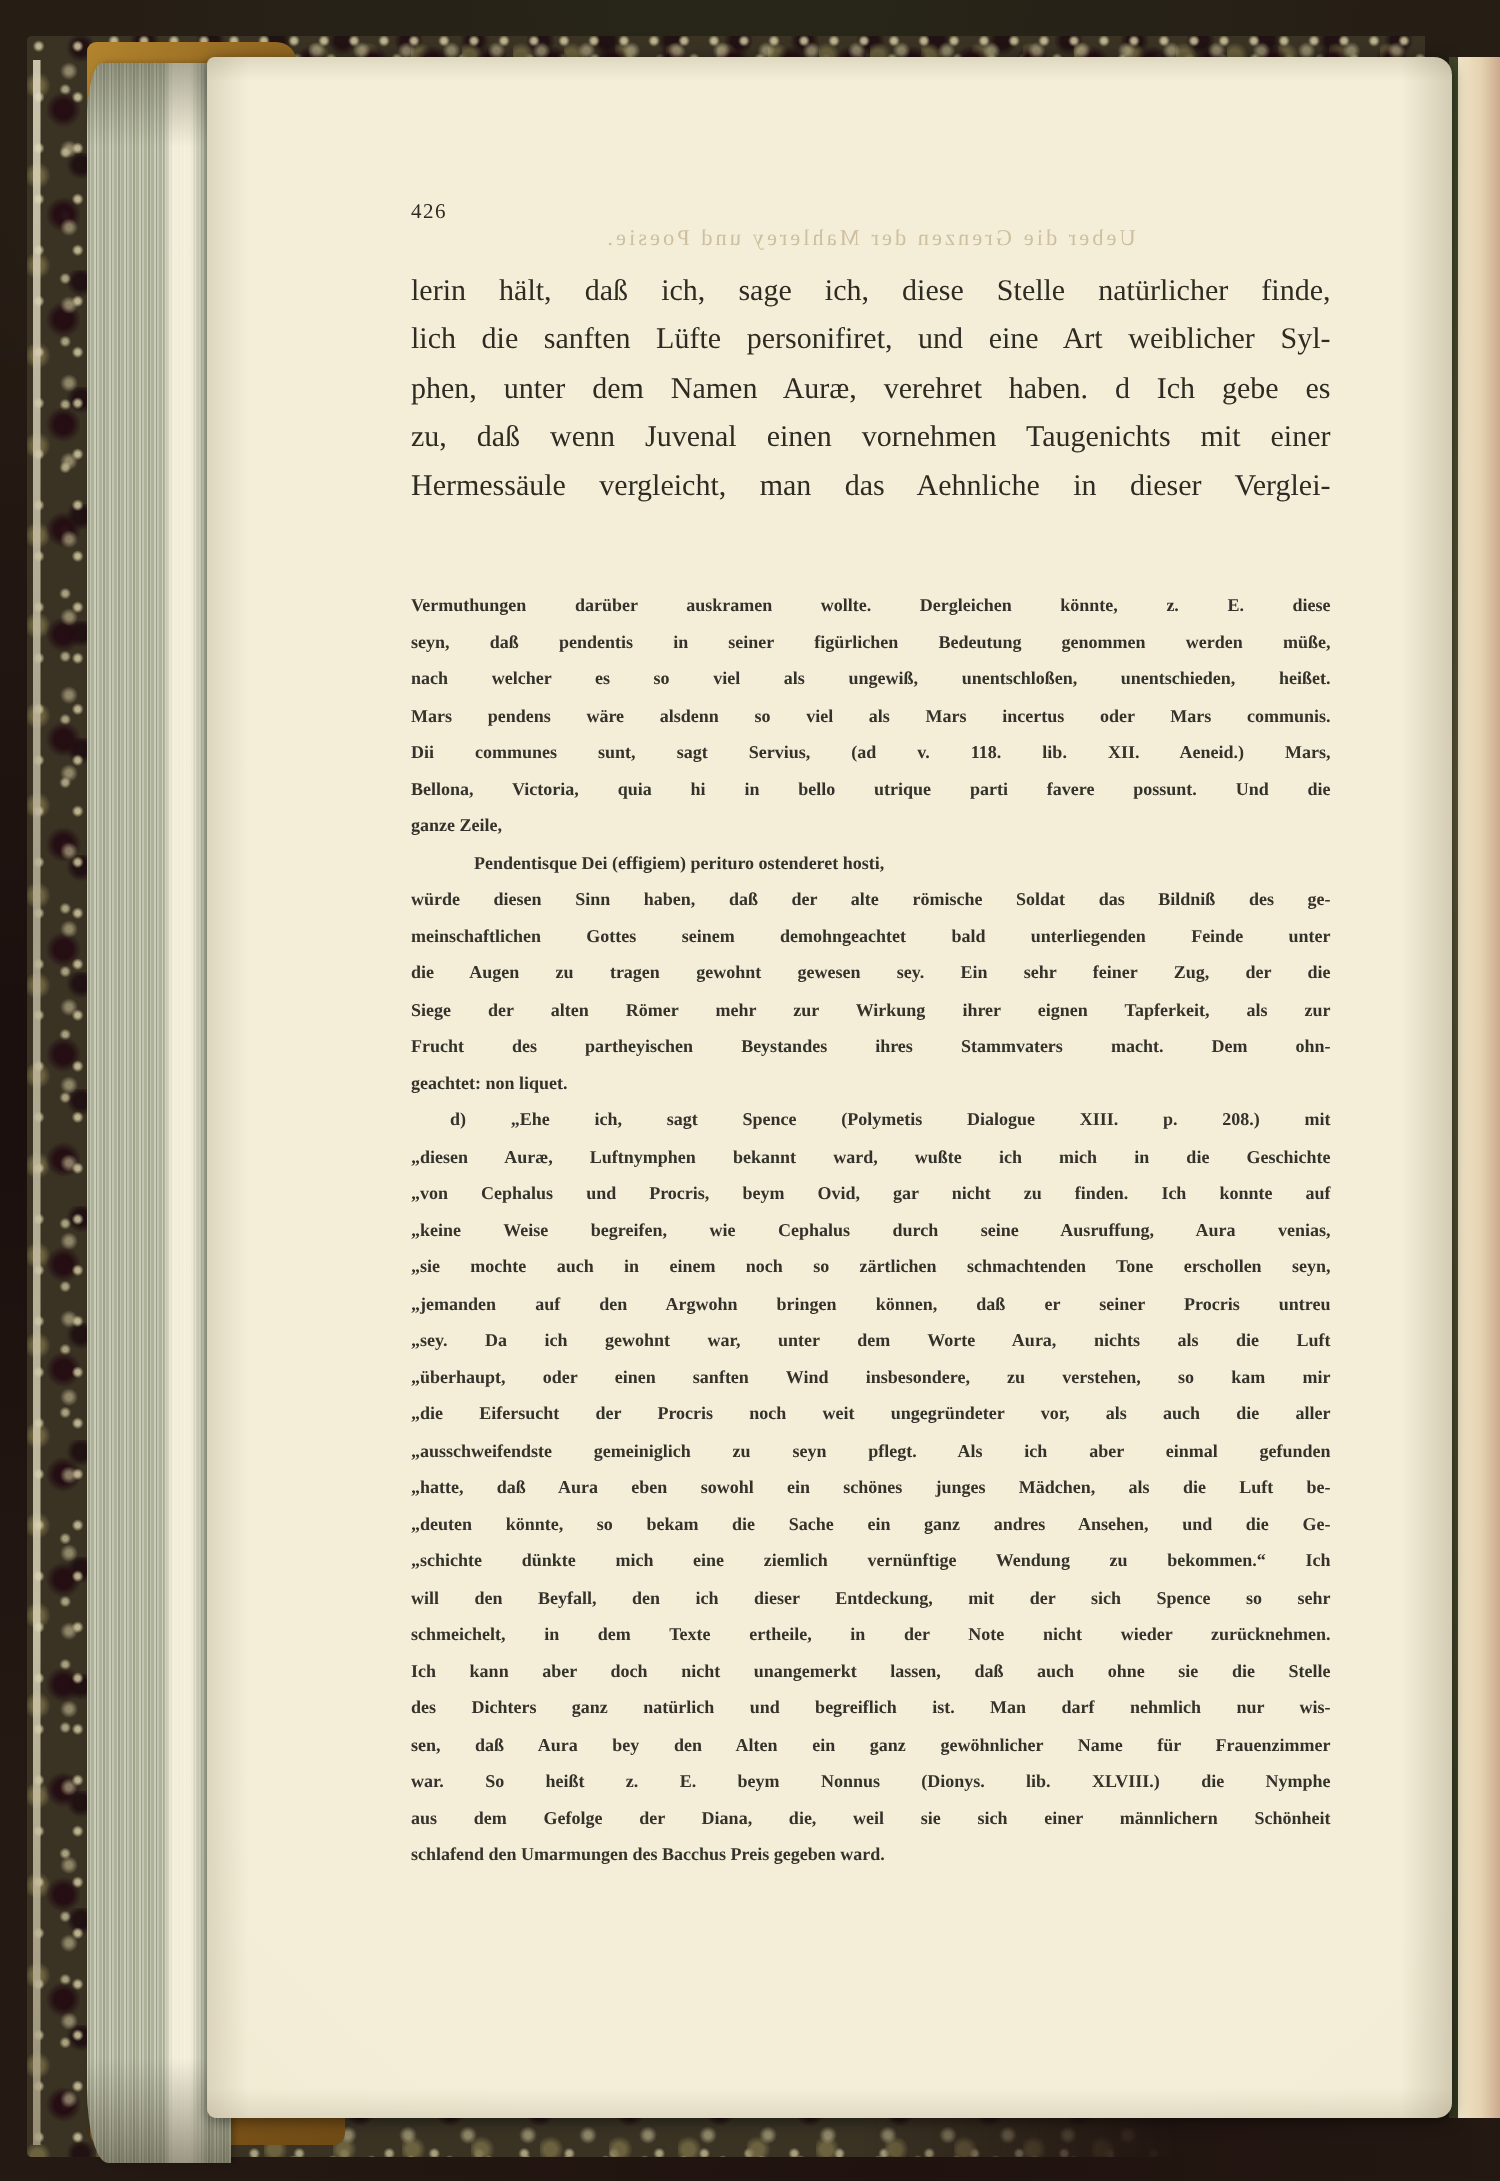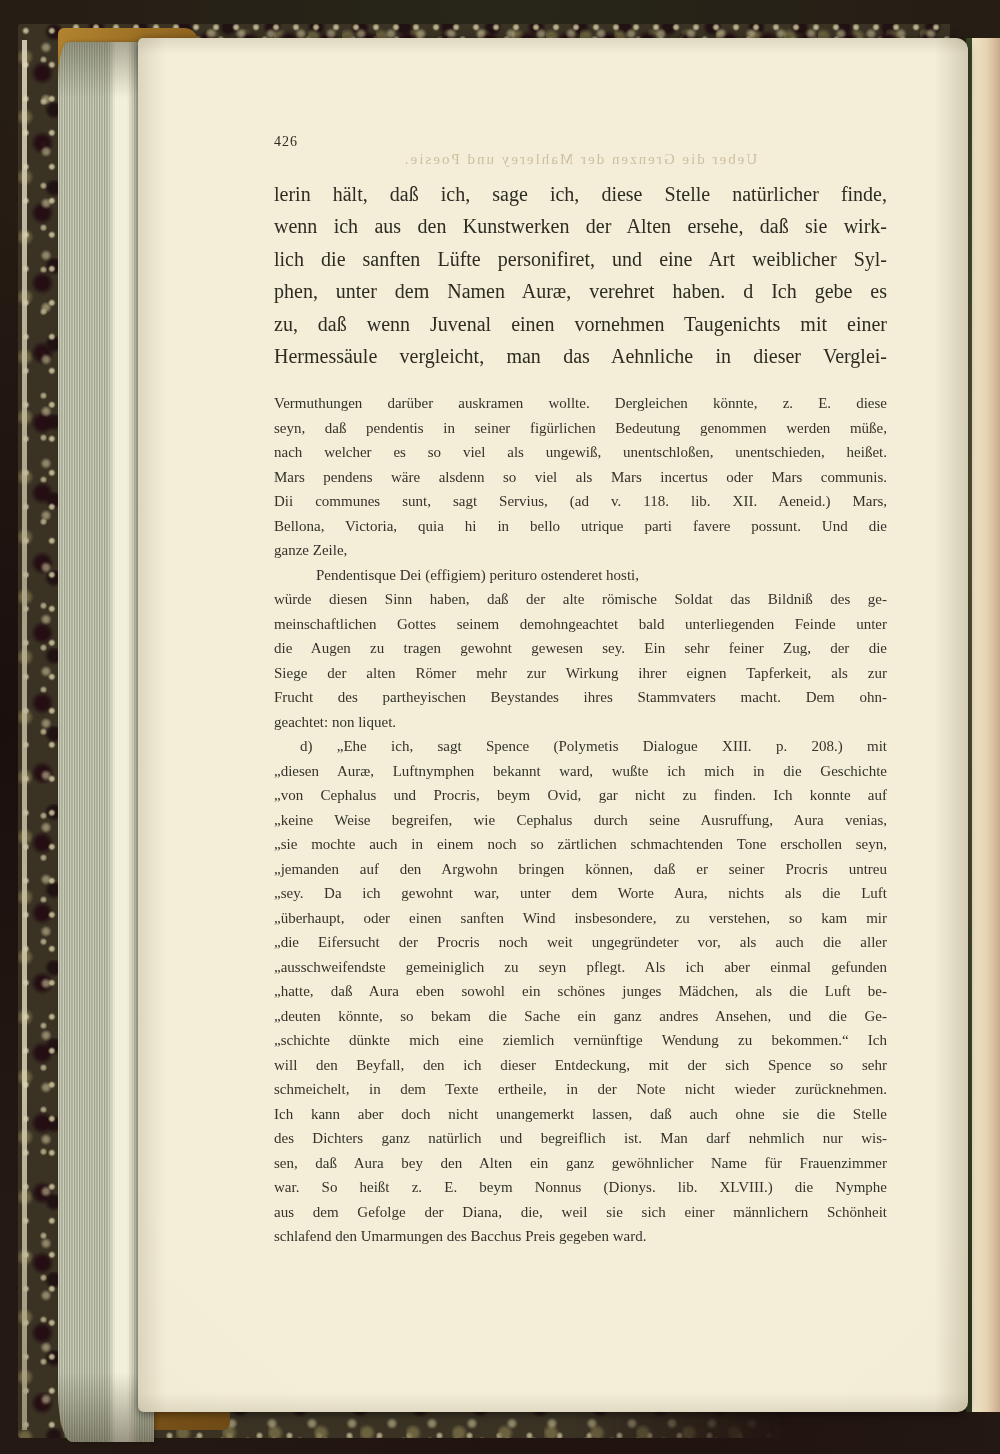--- a/index.html
+++ b/index.html
@@ -61,21 +61,21 @@
   .gutter{position:absolute;left:966px;top:38px;width:6px;height:1374px;
     background:linear-gradient(180deg,#3d4628 0%,#5a5538 35%,#46482c 70%,#33391f 100%);}
   .facing-edge{position:absolute;left:972px;top:38px;width:28px;height:1374px;
     background:linear-gradient(90deg,#f0e5c8 0%,#e5d2b1 55%,#cbaa8b 100%);}
   
   .pagenum{position:absolute;left:136px;top:96px;font-size:14px;letter-spacing:1px;}
   .header{position:absolute;left:136px;top:95px;width:612px;text-align:center;font-size:21px;letter-spacing:1.5px;}
   .ghost{position:absolute;left:136px;top:113px;width:612px;text-align:center;font-size:15px;
     color:rgba(150,126,82,.42);transform:scaleX(-1);letter-spacing:2px;filter:blur(.4px);}
   .main-text{position:absolute;left:136px;top:140px;width:613px;font-size:20px;line-height:32.4px;}
-  .footnotes{position:absolute;left:136px;top:353px;width:613px;font-size:15px;line-height:24.5px;color:#34322a;}
+  .footnotes{position:absolute;left:136px;top:353px;width:613px;font-size:12px;line-height:24.5px;color:#34322a;font-weight:bold;}
   .tline{width:100%;}
   .tline.just{text-align:justify;text-align-last:justify;}
 </style>
 </head>
 <body>
 
 <div class="stage">
   <div class="cover-left marble"></div>
   <div class="cover-edge-line"></div>
   <div class="cover-top marble"></div>
@@ -84,21 +84,20 @@
   <div class="leather-corner-bottom"></div>
   <div class="fore-edge"></div>
   <div class="gutter"></div>
   <div class="facing-edge"></div>
 
   <div class="page">
     <div class="ghost">Ueber die Grenzen der Mahlerey und Poesie.</div>
     <div class="pagenum">426</div>
     <div class="main-text">
         <div class="tline just">lerin hält, daß ich, sage ich, diese Stelle natürlicher finde,</div>
-        <div class="tline just">wenn ich aus den Kunstwerken der Alten ersehe, daß sie wirk-</div>
         <div class="tline just">lich die sanften Lüfte personifiret, und eine Art weiblicher Syl-</div>
         <div class="tline just">phen, unter dem Namen Auræ, verehret haben. d  Ich gebe es</div>
         <div class="tline just">zu, daß wenn Juvenal einen vornehmen Taugenichts mit einer</div>
         <div class="tline just">Hermessäule vergleicht, man das Aehnliche in dieser Verglei-</div>
       </div>
     <div class="footnotes">
         <div class="tline just">Vermuthungen darüber auskramen wollte.  Dergleichen könnte, z. E. diese</div>
         <div class="tline just">seyn, daß pendentis in seiner figürlichen Bedeutung genommen werden müße,</div>
         <div class="tline just">nach welcher es so viel als ungewiß, unentschloßen, unentschieden, heißet.</div>
         <div class="tline just">Mars pendens wäre alsdenn so viel als Mars incertus oder Mars communis.</div>

